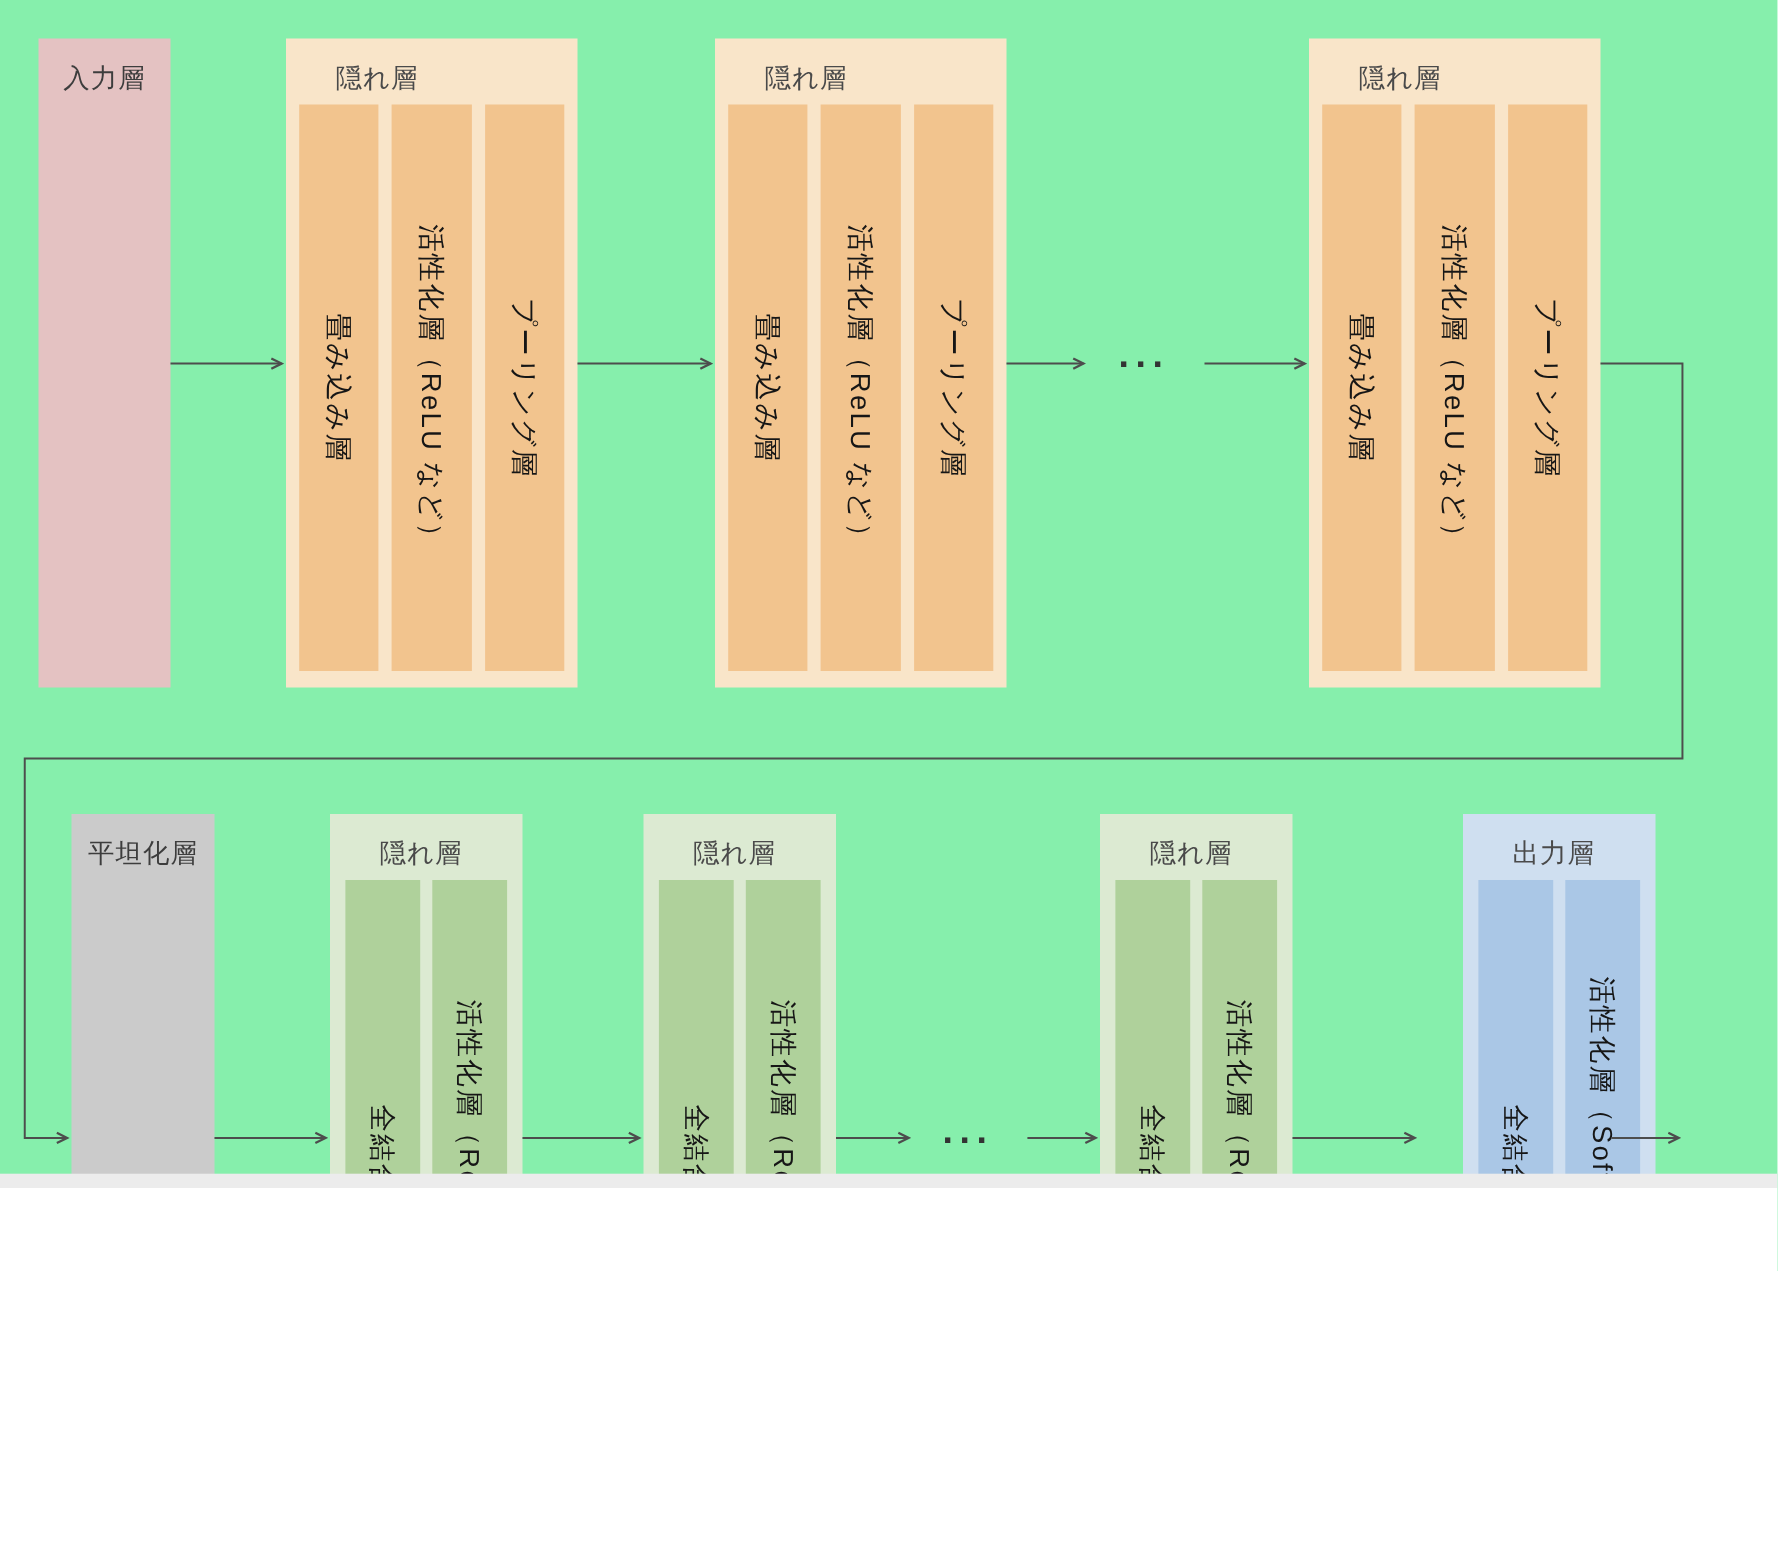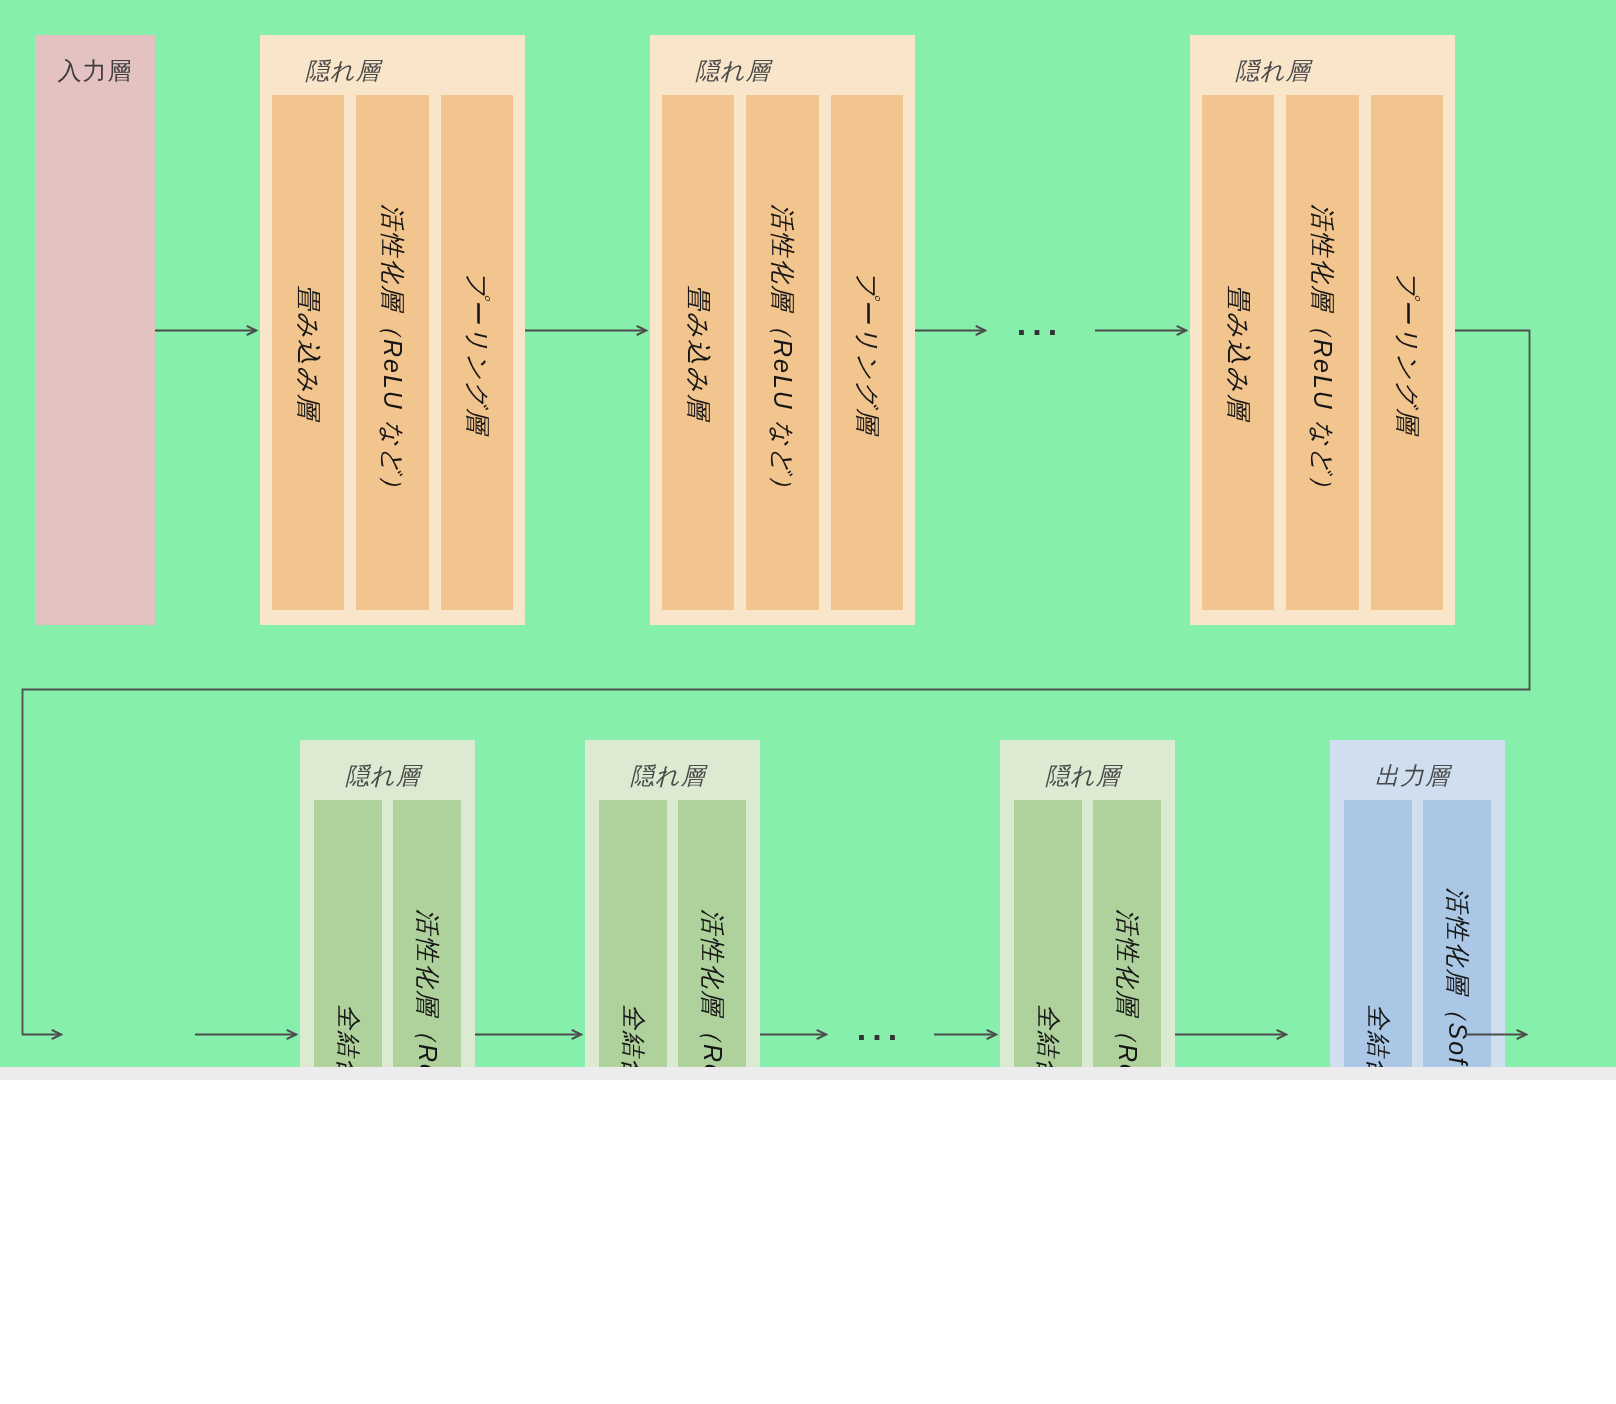--- a/index.html
+++ b/index.html
@@ -6,21 +6,21 @@
   html,body { background:#ffffff; }
   #canvas {
     position:relative;
     width:1616px;
     height:1080px;
     background:#86efac;
     font-family:"Liberation Sans","DejaVu Sans",sans-serif;
     overflow:hidden;
   }
   .solid-bar { position:absolute; }
-  .layer-container { position:absolute;font-style:italic; }
+  .layer-container { position:absolute; }
   .container-label {
     position:absolute; top:20px; left:45px;
     font-size:24px; color:#4a4a4a; letter-spacing:1px; white-space:nowrap;
   }
   .solid-label {
     position:absolute; top:20px; left:0; right:0; text-align:center;
     font-size:24px; color:#3d3d3d; letter-spacing:1px; white-space:nowrap;
   }
   .bars {
     position:absolute; left:12px; right:12px; top:60px; bottom:15px;
@@ -101,20 +101,23 @@
       </div>
       <div class="bar orange-bar">
         <span class="vtext">活性化層（ReLU など）</span>
       </div>
       <div class="bar orange-bar">
         <span class="vtext">プーリング層</span>
       </div>
     </div>
   </div>
 
+  <div class="solid-bar flatten-bar" style="left:65px; top:740px; width:130px; height:590px;">
+    <div class="solid-label">平坦化層</div>
+  </div>
 
   <div class="layer-container green-cont" style="left:300px; top:740px; width:175px; height:590px;">
     <div class="container-label">隠れ層</div>
     <div class="bars two">
       <div class="bar green-bar">
         <span class="vtext">全結合層</span>
       </div>
       <div class="bar green-bar">
         <span class="vtext">活性化層（ReLU など）</span>
       </div>

